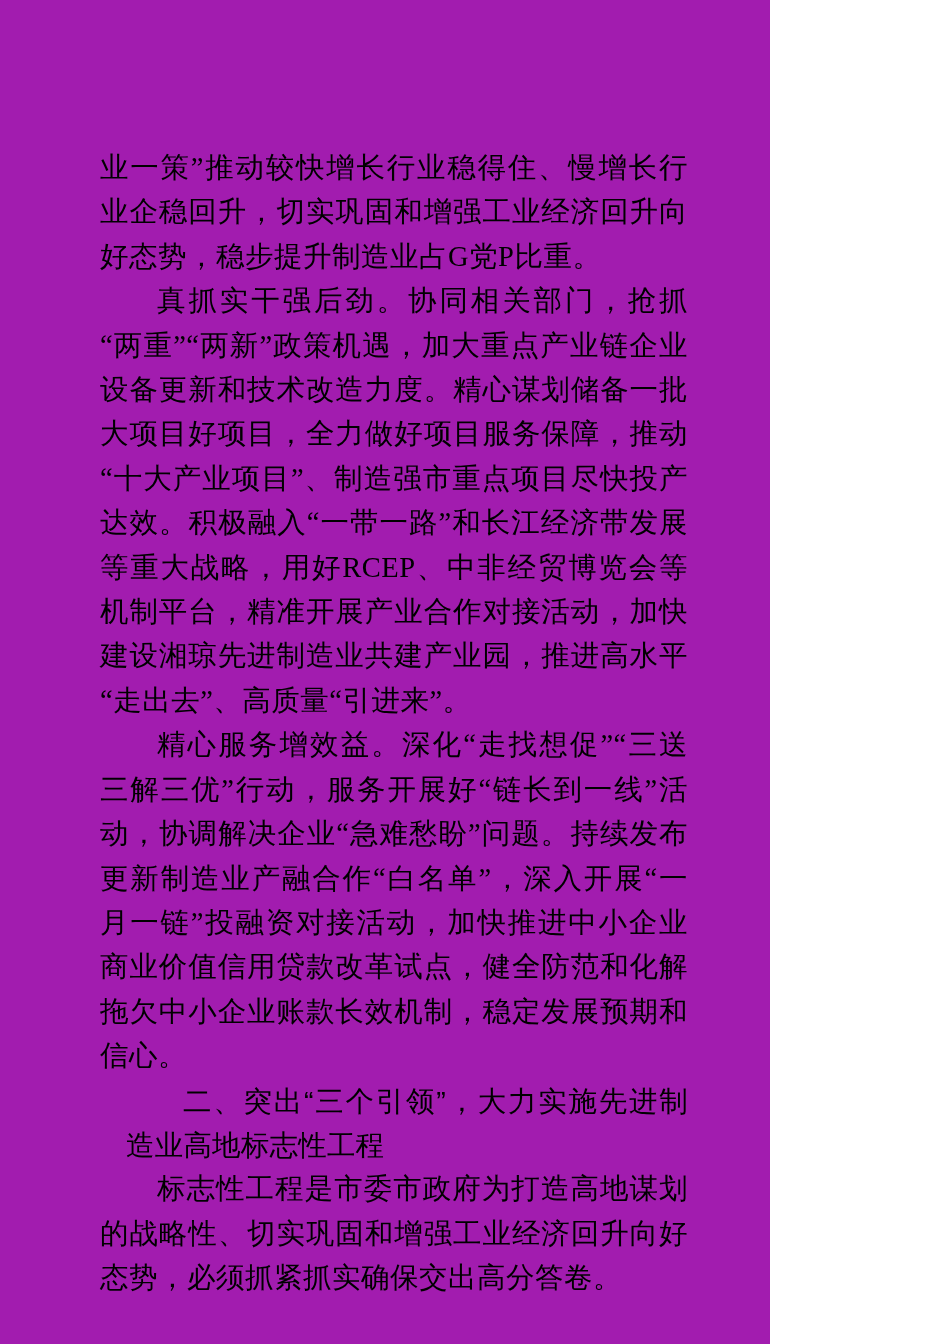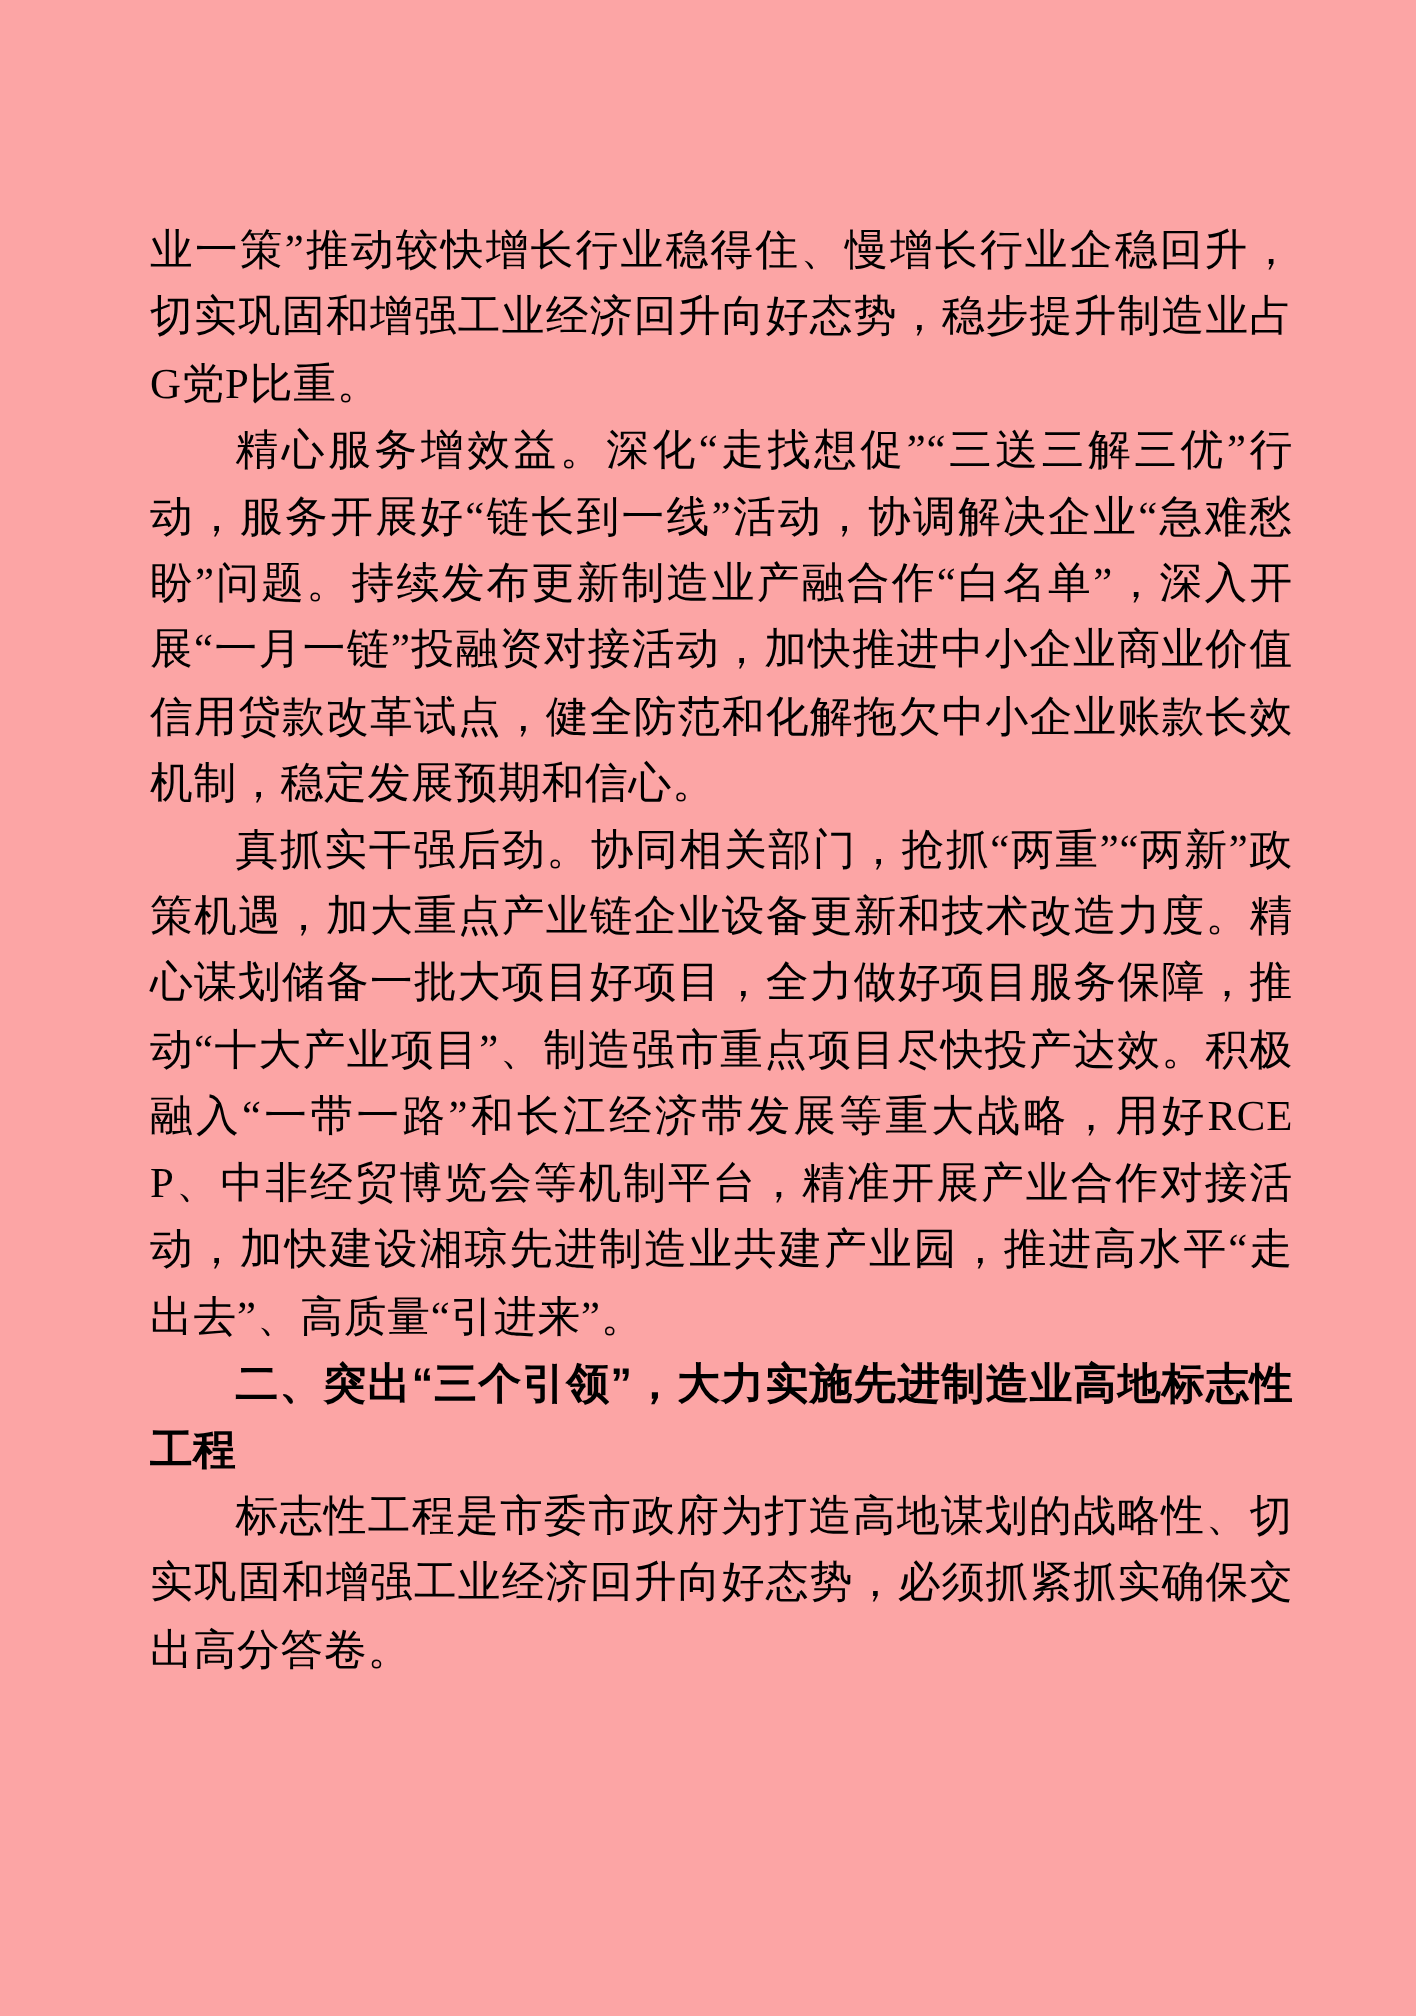--- a/index.html
+++ b/index.html
@@ -9,47 +9,48 @@
   }
   body {
     width: 950px;
     height: 1344px;
     overflow: hidden;
     font-family: "Liberation Serif", "DejaVu Serif", serif;
     color: #000000;
   }
   .page {
     box-sizing: border-box;
-    width: 944px;
+    width: 770px;
     height: 1344px;
     padding: 146px 82px 0 100px;
-    background: #fca5a5;
+    background: #a21caf;
   }
   .doc p {
     margin: 0;
     font-size: 28.5px;
     line-height: 44.4px;
     text-align: justify;
     text-justify: inter-ideograph;
     letter-spacing: 0.5px;
     word-break: break-all;
   }
   .doc p.indent {
     text-indent: 2em;
   }
   .doc p.heading {
     font-family: "Liberation Sans", "DejaVu Sans", sans-serif;
-    font-weight: 700;
+    font-weight: 400;
     letter-spacing: 0.2px;
+    margin-left: 26px;
   }
 </style>
 </head>
 <body>
 
 <div class="page">
   <div class="doc">
     <p class="body">业一策”推动较快增长行业稳得住、慢增长行业企稳回升，切实巩固和增强工业经济回升向好态势，稳步提升制造业占G党P比重。</p>
+    <p class="body indent">真抓实干强后劲。协同相关部门，抢抓“两重”“两新”政策机遇，加大重点产业链企业设备更新和技术改造力度。精心谋划储备一批大项目好项目，全力做好项目服务保障，推动“十大产业项目”、制造强市重点项目尽快投产达效。积极融入“一带一路”和长江经济带发展等重大战略，用好RCEP、中非经贸博览会等机制平台，精准开展产业合作对接活动，加快建设湘琼先进制造业共建产业园，推进高水平“走出去”、高质量“引进来”。</p>
     <p class="body indent">精心服务增效益。深化“走找想促”“三送三解三优”行动，服务开展好“链长到一线”活动，协调解决企业“急难愁盼”问题。持续发布更新制造业产融合作“白名单”，深入开展“一月一链”投融资对接活动，加快推进中小企业商业价值信用贷款改革试点，健全防范和化解拖欠中小企业账款长效机制，稳定发展预期和信心。</p>
-    <p class="body indent">真抓实干强后劲。协同相关部门，抢抓“两重”“两新”政策机遇，加大重点产业链企业设备更新和技术改造力度。精心谋划储备一批大项目好项目，全力做好项目服务保障，推动“十大产业项目”、制造强市重点项目尽快投产达效。积极融入“一带一路”和长江经济带发展等重大战略，用好RCEP、中非经贸博览会等机制平台，精准开展产业合作对接活动，加快建设湘琼先进制造业共建产业园，推进高水平“走出去”、高质量“引进来”。</p>
     <p class="heading indent">二、突出“三个引领”，大力实施先进制造业高地标志性工程</p>
     <p class="body indent">标志性工程是市委市政府为打造高地谋划的战略性、切实巩固和增强工业经济回升向好态势，必须抓紧抓实确保交出高分答卷。</p>
   </div>
 </div>
 
 </body></html>

